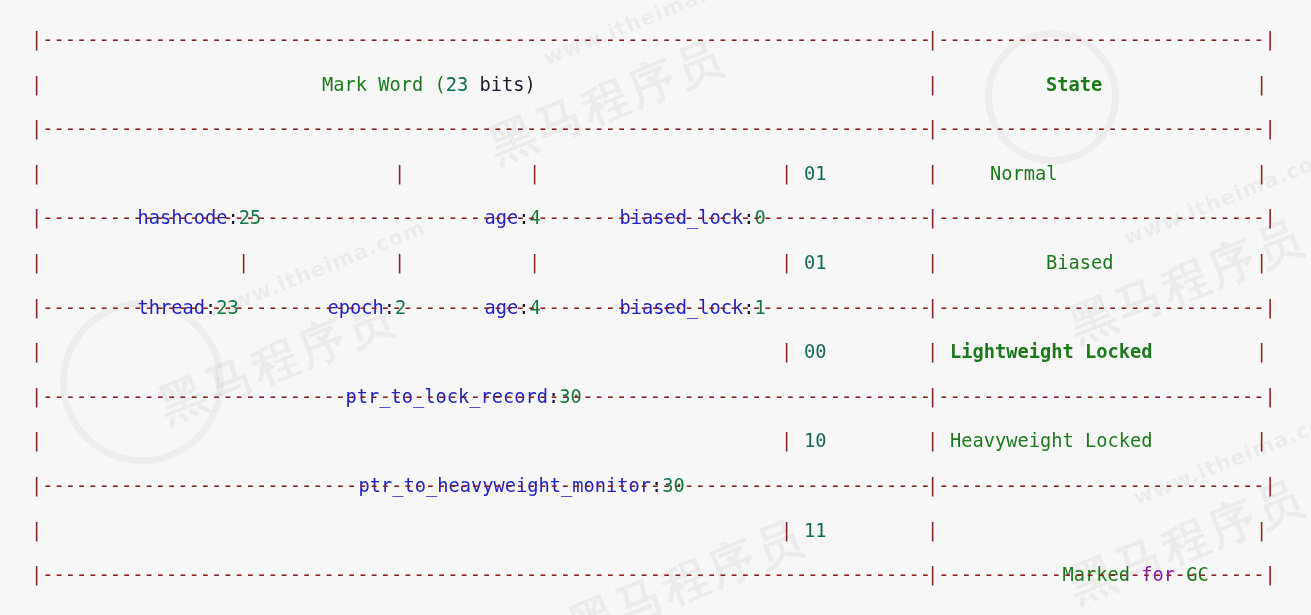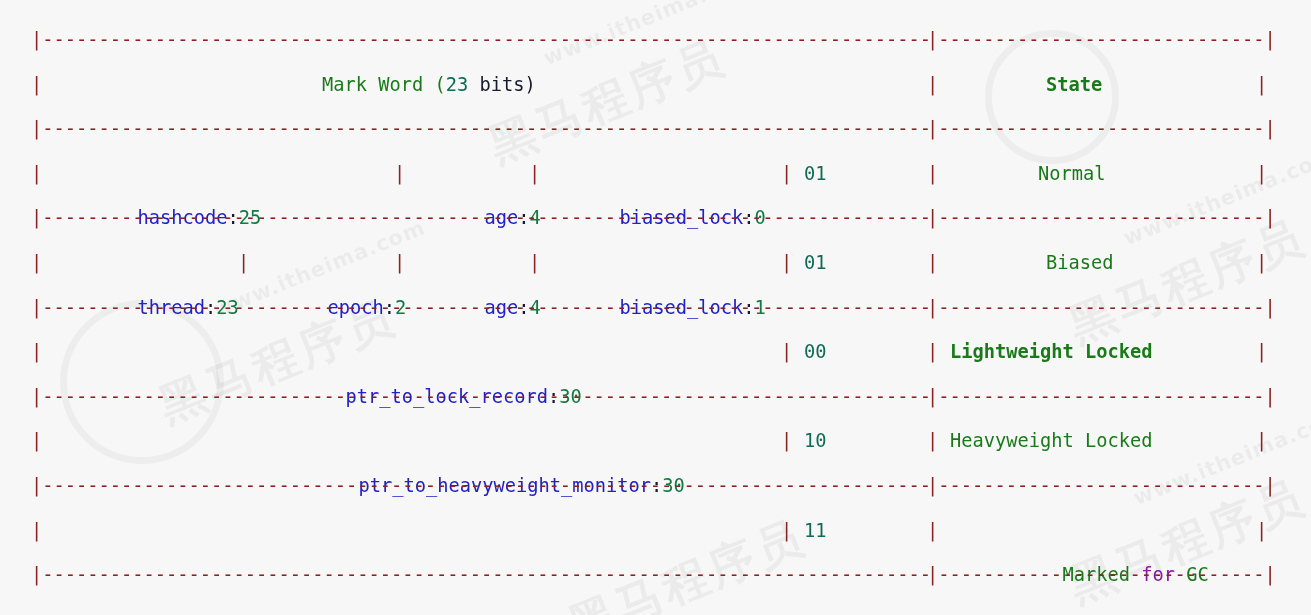--- a/index.html
+++ b/index.html
@@ -127,21 +127,21 @@
     <span class="cell" style="left:417px;">
       <span class="c-ident">age</span><span class="c-dark">:</span><span class="c-num">4</span>
     </span>
     <span class="cell c-pipe" style="left:529px;">|</span>
     <span class="cell" style="left:552px;">
       <span class="c-ident">biased_lock</span><span class="c-dark">:</span><span class="c-num">0</span>
     </span>
     <span class="cell c-pipe" style="left:781px;">|</span>
     <span class="cell c-teal" style="left:804px;">01</span>
     <span class="cell c-pipe" style="left:927px;">|</span>
-    <span class="cell c-green" style="left:1038px;">Normal</span>
+    <span class="cell c-green" style="left:990px;">Normal</span>
     <span class="cell c-pipe" style="left:1256px;">|</span>
   </div>
 
   <div class="row" style="top:196.4px;">
     <span class="cell c-dash" style="left:31px;">|-------------------------------------------------------------------------------</span>
     <span class="cell c-dash" style="left:927px;">|-----------------------------|</span>
   </div>
 
   <div class="row" style="top:241px;">
     <span class="cell c-pipe" style="left:31px;">|</span>

